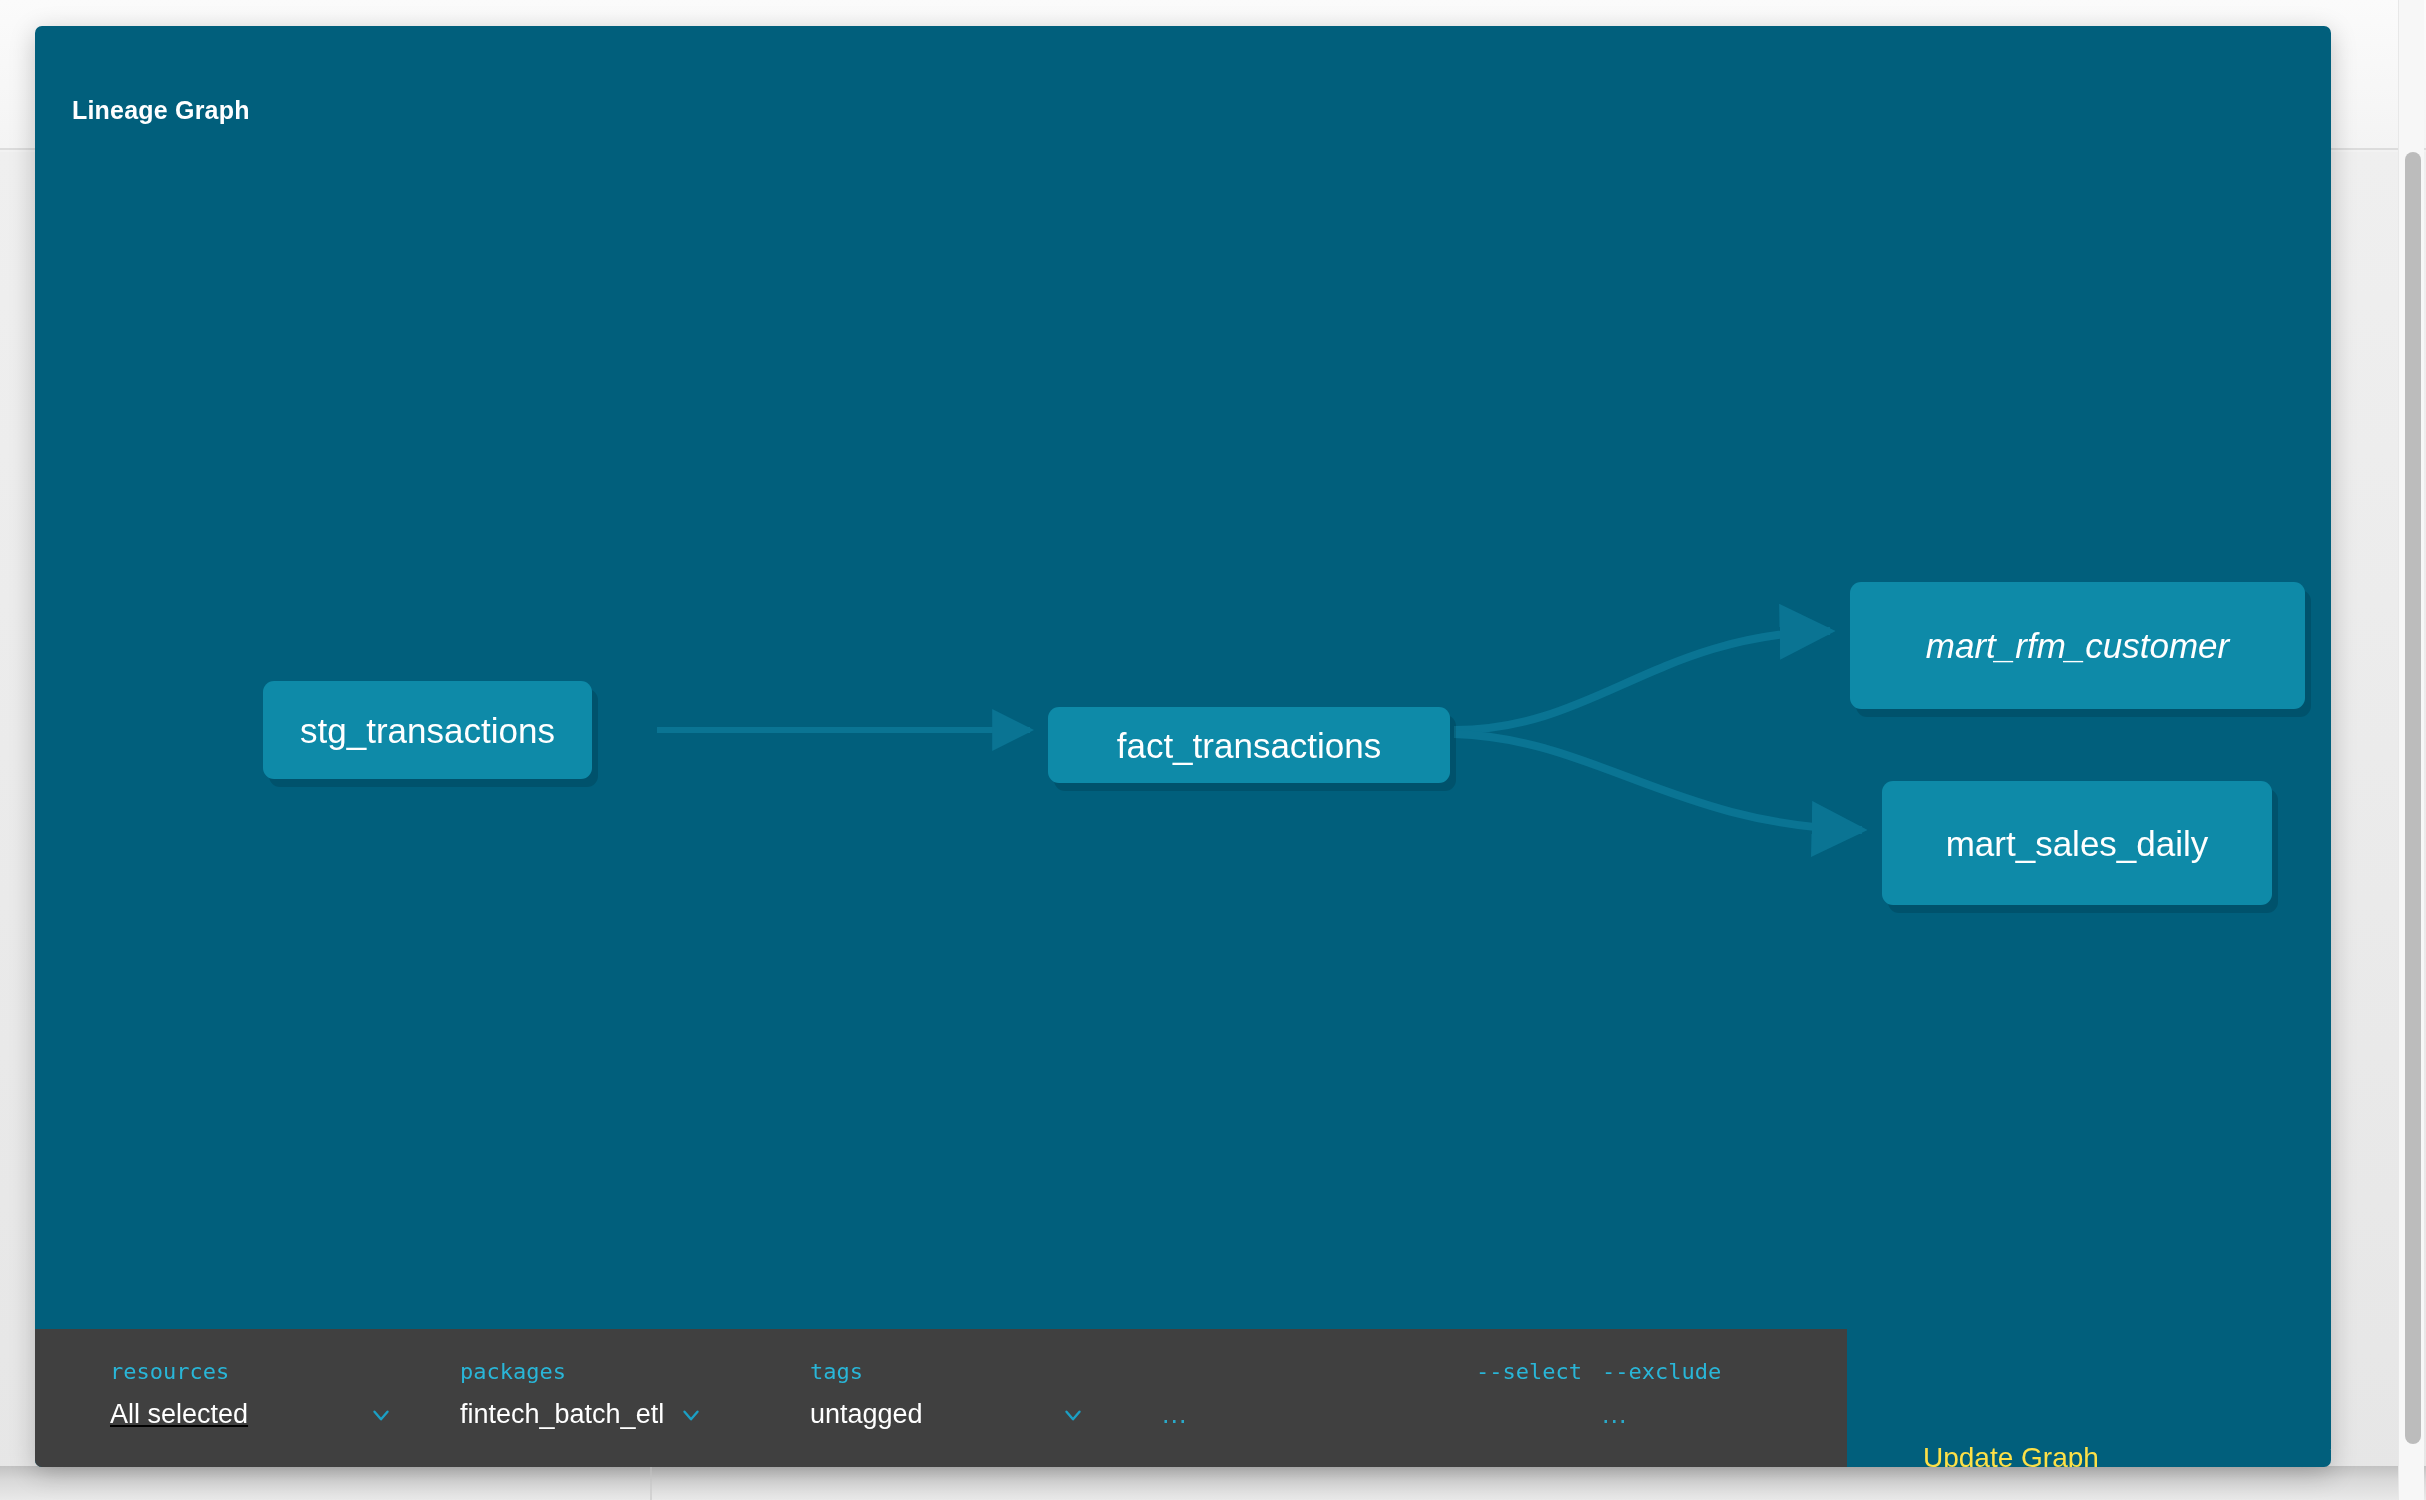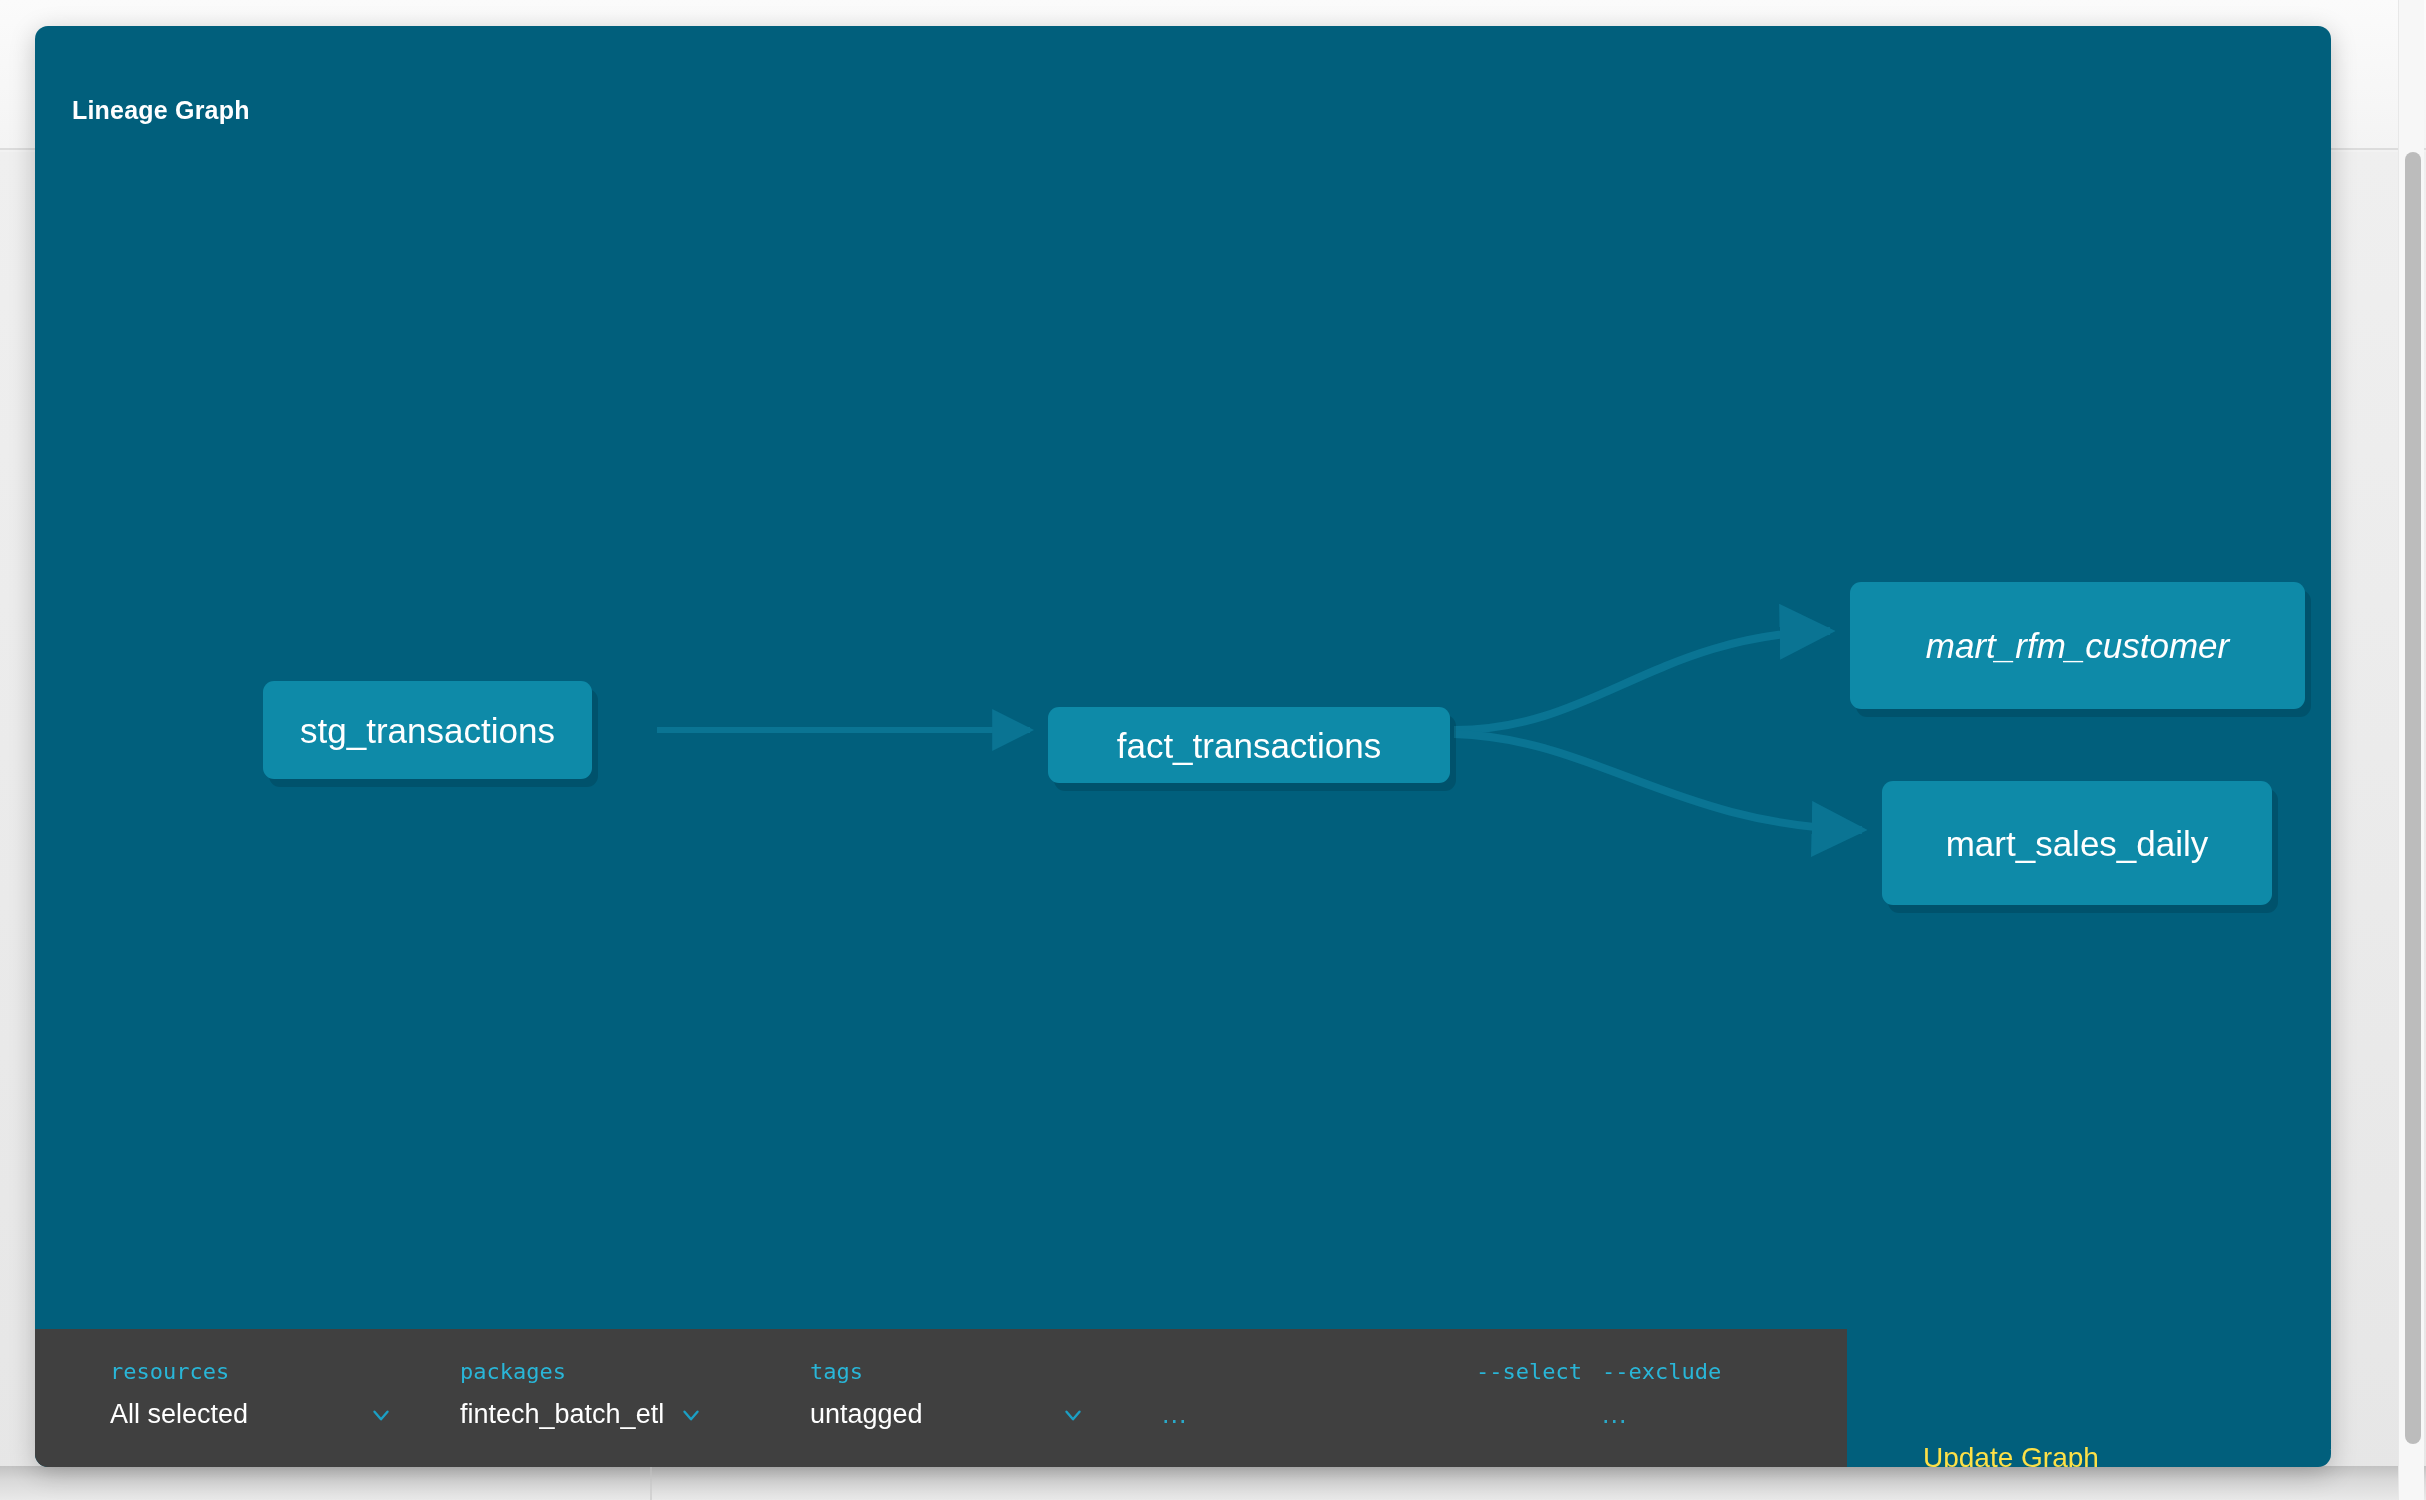--- a/index.html
+++ b/index.html
@@ -42,21 +42,21 @@
   }
 
   
   #lineage-panel {
     position: absolute;
     left: 35px;
     top: 26px;
     width: 2296px;
     height: 1441px;
     background: #015f7c;
-    border-radius: 13px;
+    border-radius: 7px;
     overflow: hidden;
     box-shadow: 0 6px 26px rgba(0,0,0,0.22);
   }
 
   #panel-title {
     position: absolute;
     left: 37px;
     top: 70px;
     font-size: 25px;
     font-weight: bold;
@@ -133,21 +133,21 @@
   }
   .chevron {
     width: 26px;
     height: 26px;
     flex: 0 0 auto;
     cursor: pointer;
   }
   .chevron svg { display: block; }
 
   #field-resources { left: 75px; width: 320px; }
-  #field-resources .field-row { gap: 8px; }
+  #field-resources .field-row { gap: 8px; text-decoration: underline; }
   #field-resources .field-value { width: 250px; }
   #field-packages { left: 425px; width: 320px; }
   #field-tags      { left: 775px; width: 320px; }
   #field-tags .field-row { gap: 0; }
   #field-tags .field-value { width: 250px; }
   #field-select    { left: 1127px; width: 420px; text-align: right; }
   #field-exclude   { left: 1567px; width: 420px; }
 
   #update-graph-button {
     position: absolute;

